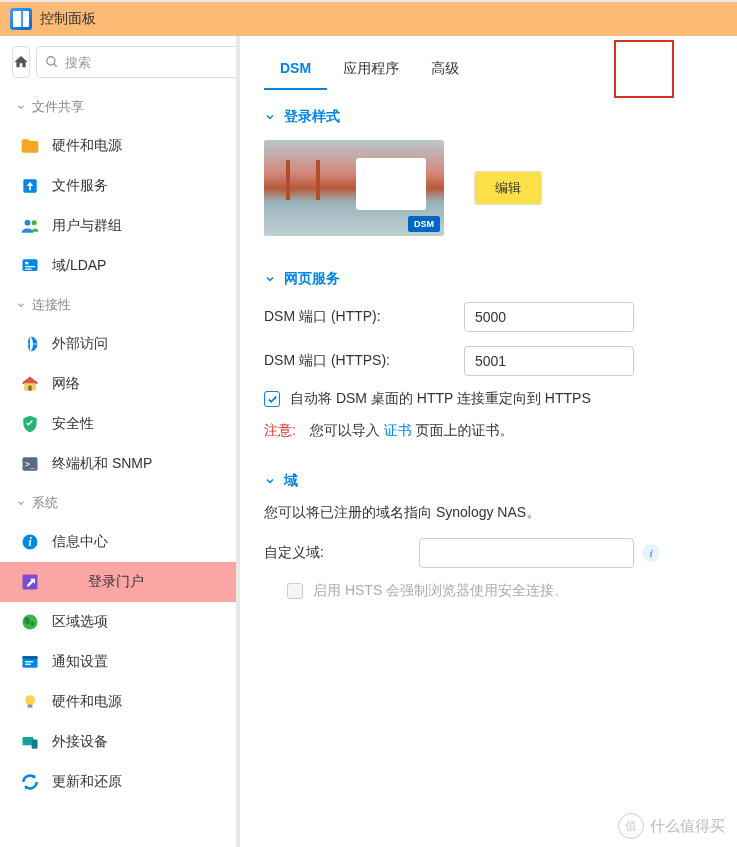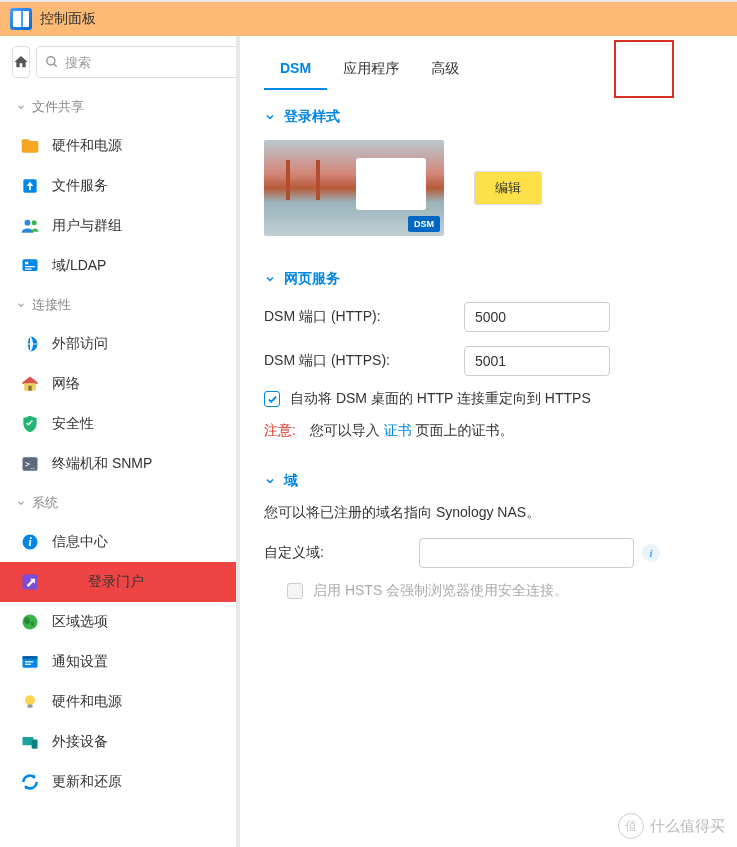--- a/index.html
+++ b/index.html
@@ -96,21 +96,21 @@
 
     .nav-item {
       display: flex;
       align-items: center;
       padding: 10px 16px 10px 20px;
       cursor: pointer;
       gap: 12px;
       color: #333;
       font-size: 14px;
     }
-    .nav-item.active { background: #ef4444; gap: 48px; }
+    .nav-item.active { background: #fca5a5; gap: 48px; }
     .nav-icon {
       width: 20px; height: 20px;
       display: flex;
       align-items: center;
       justify-content: center;
       flex-shrink: 0;
     }
 
     .content {
       flex: 1;
@@ -209,21 +209,21 @@
       color: #333;
     }
 
     .form-row {
       display: flex;
       align-items: center;
       margin-bottom: 14px;
     }
     .form-label { width: 200px; color: #333; font-size: 14px; }
     .form-input {
-      width: 146px;
+      width: 170px;
       height: 30px;
       border: 1px solid #ccc;
       border-radius: 4px;
       padding: 0 10px;
       font-size: 14px;
       color: #333;
     }
     .checkbox-row {
       display: flex;
       align-items: center;

